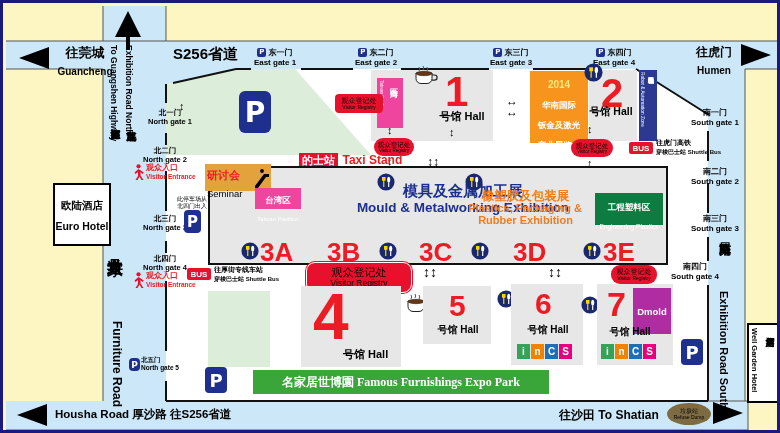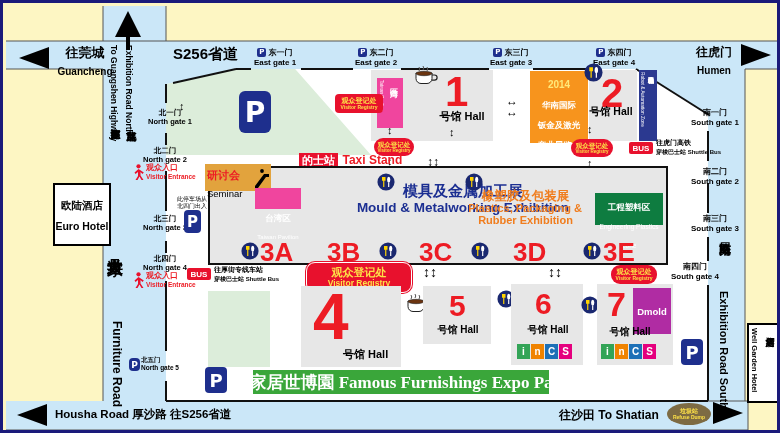--- a/index.html
+++ b/index.html
@@ -11,22 +11,22 @@
   .c{text-align:center}
   .nw{white-space:nowrap}
   .red-t{color:#ed1c24}
   .navy-t{color:#1c2f92}
   .orange-t{color:#f07d1e}
   .white-t{color:#fff}
   .gate{font-size:8px;font-weight:bold;line-height:1.25;text-align:center;white-space:nowrap}
   .pb{background:#1e2f8d;color:#fff;font-weight:bold;display:flex;align-items:center;justify-content:center;
       border-radius:4px;font-family:"DejaVu Sans",sans-serif}
   .pb.mini{display:inline-flex;width:9px;height:9px;font-size:7px;border-radius:2px;vertical-align:1px}
-  .tag{background:#e8112d;color:#fde047;text-align:center;border-radius:9px;line-height:1.15;
-       display:flex;flex-direction:column;justify-content:center;font-weight:bold}
+  .tag{background:#e8112d;color:#000000;text-align:center;border-radius:9px;line-height:1.15;
+       display:flex;flex-direction:column;justify-content:center;font-weight:normal}
   .hall{background:#e7e7e7}
   .hnum{color:#ed1c24;font-weight:bold;line-height:1}
   .vzh{writing-mode:vertical-rl;text-orientation:upright;line-height:1}
   .vt{writing-mode:vertical-rl;line-height:1}
   .ar{font-weight:bold;line-height:1;color:#000}
   .bus{background:#e8112d;color:#fff;font-weight:bold;font-size:8px;text-align:center;border-radius:2px;
        display:flex;align-items:center;justify-content:center}
   .hotel{background:#fff;border:2px solid #000;text-align:center;font-weight:bold}
   .tile{display:inline-flex;width:13px;height:15px;color:#fff;font-weight:bold;font-size:10px;
         align-items:center;justify-content:center;margin-right:1px}
@@ -287,21 +287,21 @@
 
   <div class="abs" style="left:202px;top:161px;width:66px;height:27px;background:#e2a33d;padding:1px 2px;box-sizing:border-box">
     <span class="b red-t nw" style="font-size:11px">研讨会</span><br>
     <span class="nw" style="font-size:9.5px;margin-top:-2px;display:inline-block">Seminar</span>
     <svg class="abs" style="right:1px;top:3px" width="17" height="21" viewBox="0 0 17 21">
       <circle cx="9" cy="4" r="1.9" fill="#000"></circle>
       <path d="M2 19 L11 7 H16 V10 H13 L5 21 H2 z" fill="#000"></path>
     </svg>
   </div>
 
-  <div class="abs c" style="left:252px;top:185px;width:46px;height:21px;background:#f0459e;color:#fff;line-height:1.15;padding-top:19px;box-sizing:border-box">
+  <div class="abs c" style="left:252px;top:185px;width:46px;height:21px;background:#f0459e;color:#fff;line-height:1.15;padding-top:1px;box-sizing:border-box">
     <span class="b" style="font-size:8.5px">台湾区</span><br>
     <span style="font-size:6px">Taiwan Pavilion</span>
   </div>
 
   <div class="abs b c navy-t nw" style="left:345px;top:179px;width:230px;font-size:15px">模具及金属加工展</div>
   <div class="abs b c navy-t nw" style="left:325px;top:197px;width:270px;font-size:13.5px">Mould &amp; Metalworking Exhibition</div>
 
   <div class="abs b c orange-t nw" style="left:470px;top:185px;width:105px;font-size:12.5px">橡塑胶及包装展</div>
   <div class="abs b c orange-t nw" style="left:458px;top:199px;width:128px;font-size:11px">Plastics, Packaging &amp;</div>
   <div class="abs b c orange-t nw" style="left:470px;top:211px;width:105px;font-size:11px">Rubber Exhibition</div>
@@ -417,16 +417,16 @@
   </div>
 
   <div class="abs tag" style="left:608px;top:262px;width:46px;height:19px">
     <span style="font-size:7px">观众登记处</span>
     <span style="font-size:5px">Visitor Registry</span>
   </div>
 
   <div class="abs pb" style="left:678px;top:336px;width:22px;height:26px;font-size:18px">P</div>
 
   <div class="abs c serif" style="left:250px;top:367px;width:296px;height:24px;background:#3aa63a;display:flex;align-items:center;justify-content:center">
-    <span class="b white-t nw" style="font-size:17px">名家居世博園 Famous Furnishings Expo Park</span>
+    <span class="b white-t nw" style="font-size:12px">名家居世博園 Famous Furnishings Expo Park</span>
   </div>
 
 </div>
 
 </body></html>

